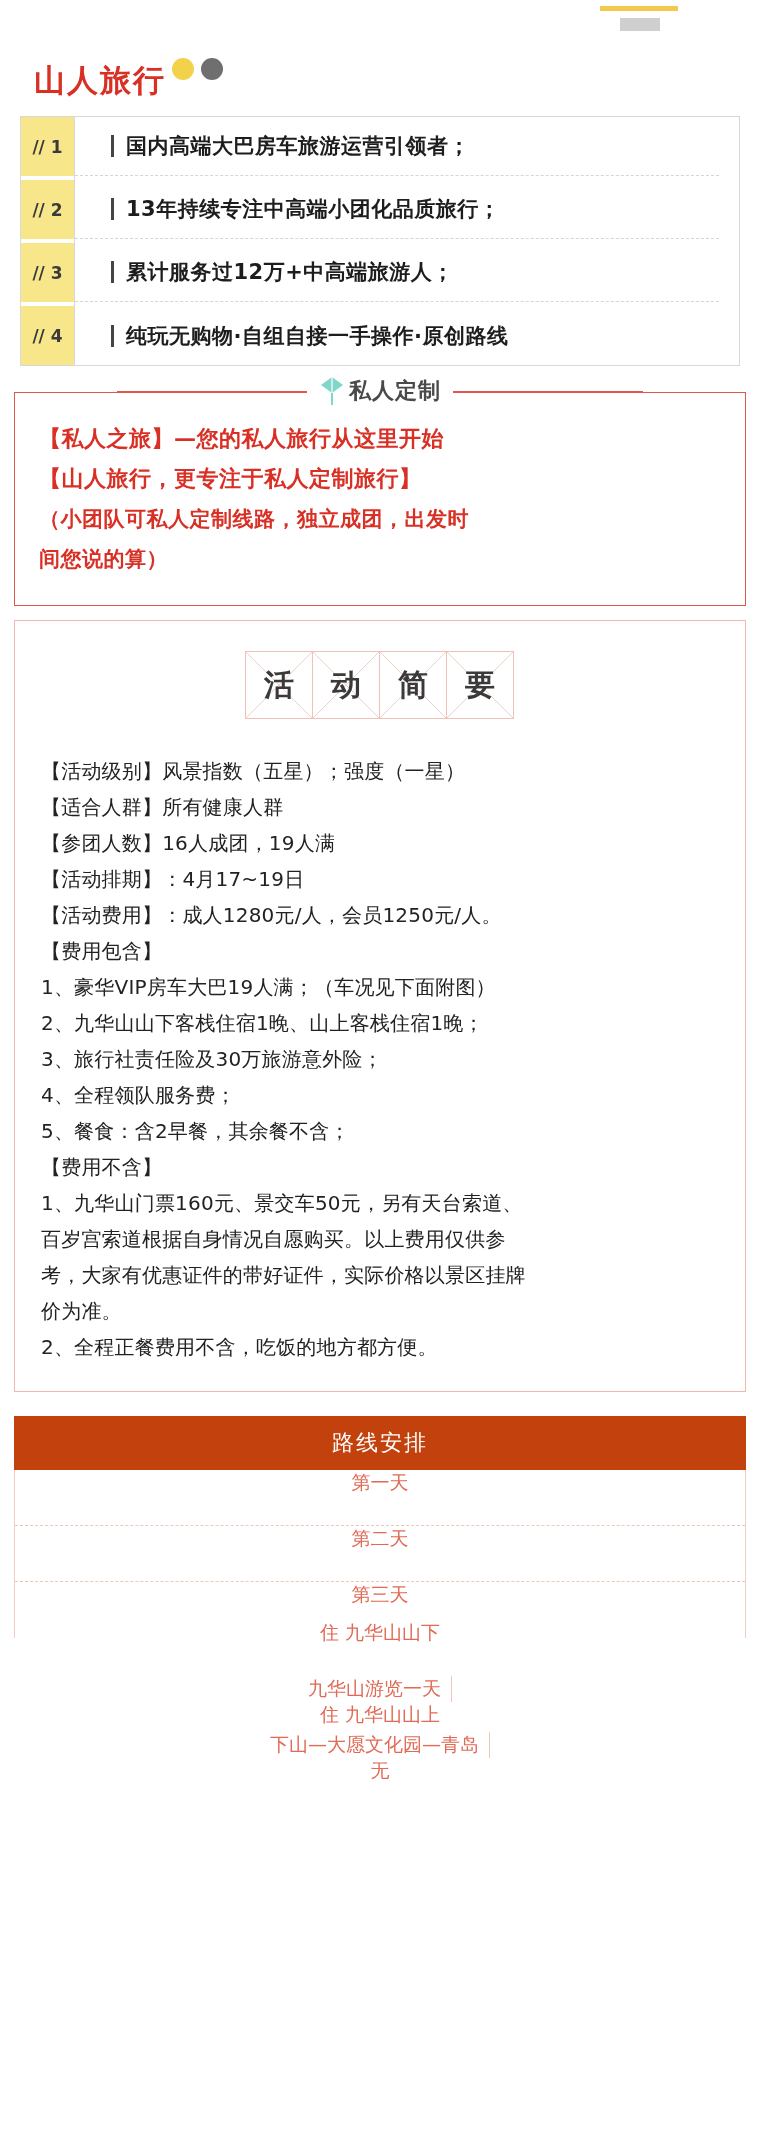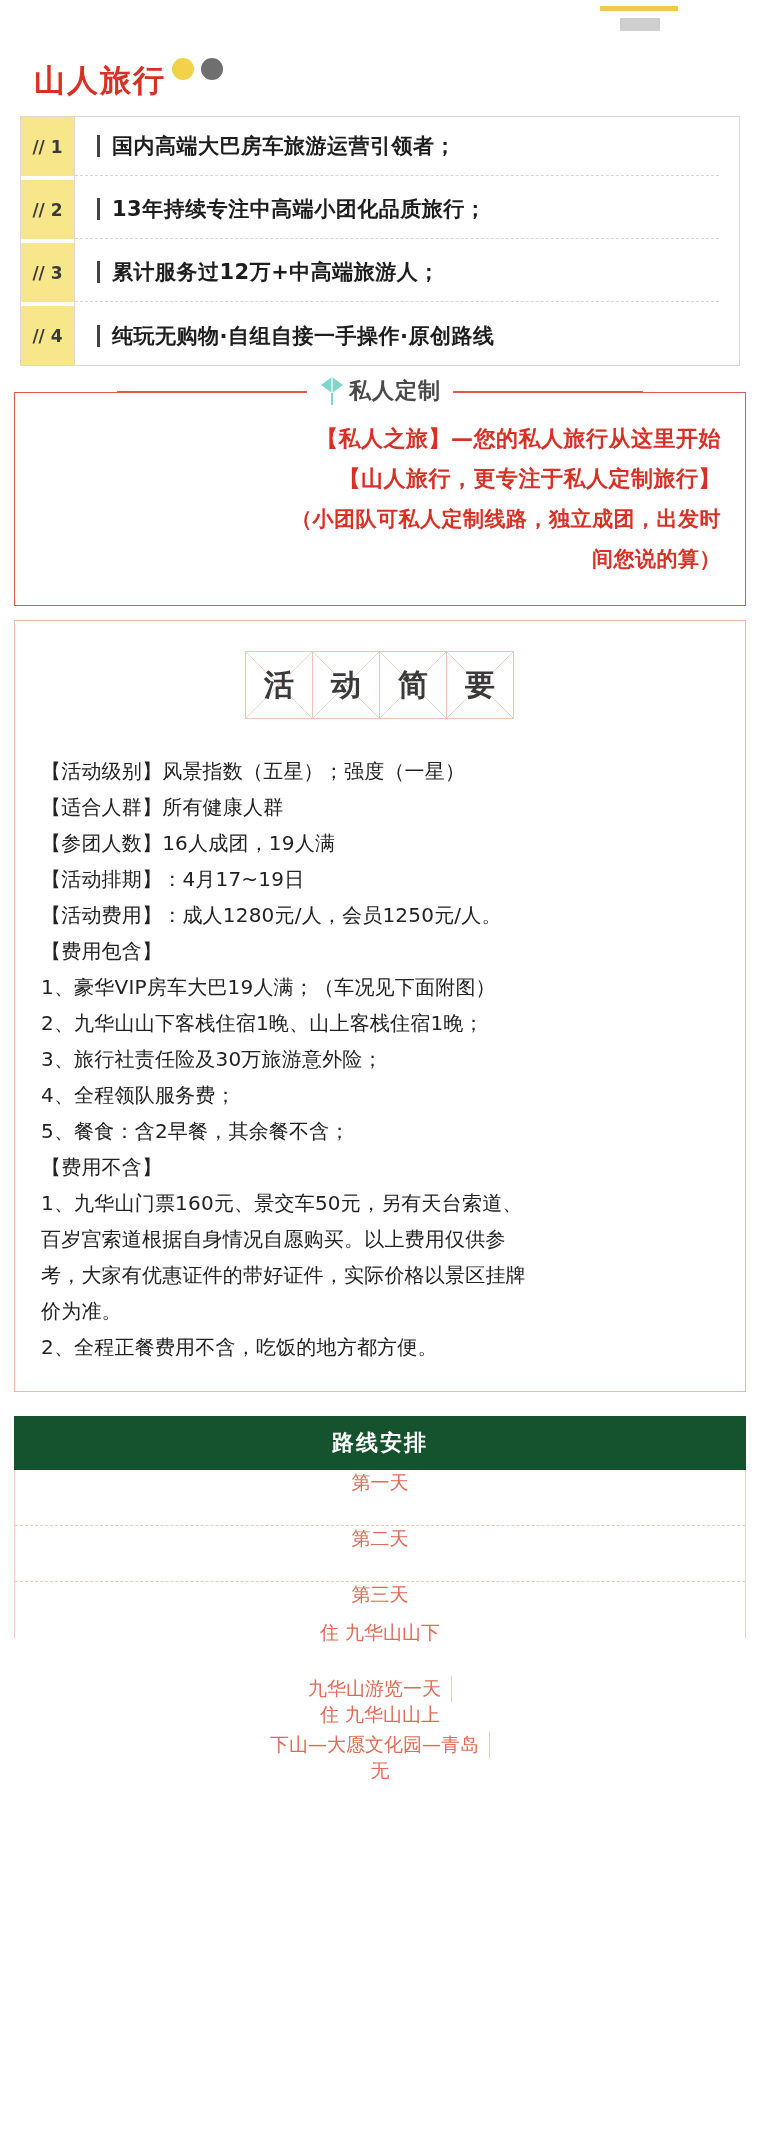--- a/index.html
+++ b/index.html
@@ -82,21 +82,21 @@
     font-weight: bold;
     color: #3a3a3a;
     font-family: "DejaVu Sans", sans-serif;
   }
   .num-cell:last-child { margin-bottom: 0; }
   .features-text-col { flex: 1; padding: 0; }
   .feat-row {
     height: 59px;
     display: flex;
     align-items: center;
-    padding-left: 22px;
+    padding-left: 36px;
     border-bottom: 1px dashed #d6d6d6;
     margin: 0 20px 4px 0;
   }
   .feat-row:last-child { border-bottom: none; margin-bottom: 0; }
   .feat-bar {
     width: 3px;
     height: 22px;
     background: #444;
     margin-right: 12px;
     flex: 0 0 3px;
@@ -140,21 +140,21 @@
   }
   .kite-icon { display: inline-block; width: 26px; height: 30px; }
   .custom-head-text {
     font-size: 22px;
     font-weight: bold;
     color: #4a4a4a;
     font-family: "DejaVu Sans", sans-serif;
     letter-spacing: 1px;
   }
   .custom-line {
-    text-align: right;
+    text-align: left;
     font-size: 22px;
     font-weight: bold;
     color: #d93025;
     line-height: 40px;
     font-family: "DejaVu Sans", sans-serif;
     letter-spacing: 0.5px;
   }
   .custom-line.small { font-size: 21px; }
 
   
@@ -194,24 +194,24 @@
     font-size: 20px;
     color: #222;
     line-height: 36px;
     font-family: "DejaVu Sans", sans-serif;
     letter-spacing: 0.2px;
   }
 
   
   .route-head {
     margin: 24px 14px 0 14px;
-    background: #14532d;
+    background: #c2410c;
     color: #fff;
     font-size: 22px;
-    font-weight: bold;
+    font-weight: normal;
     text-align: center;
     padding: 12px 0;
     font-family: "DejaVu Sans", sans-serif;
     letter-spacing: 2px;
   }
   .route-table {
     margin: 0 14px;
     border-left: 1px solid #f3cdc3;
     border-right: 1px solid #f3cdc3;
   }

